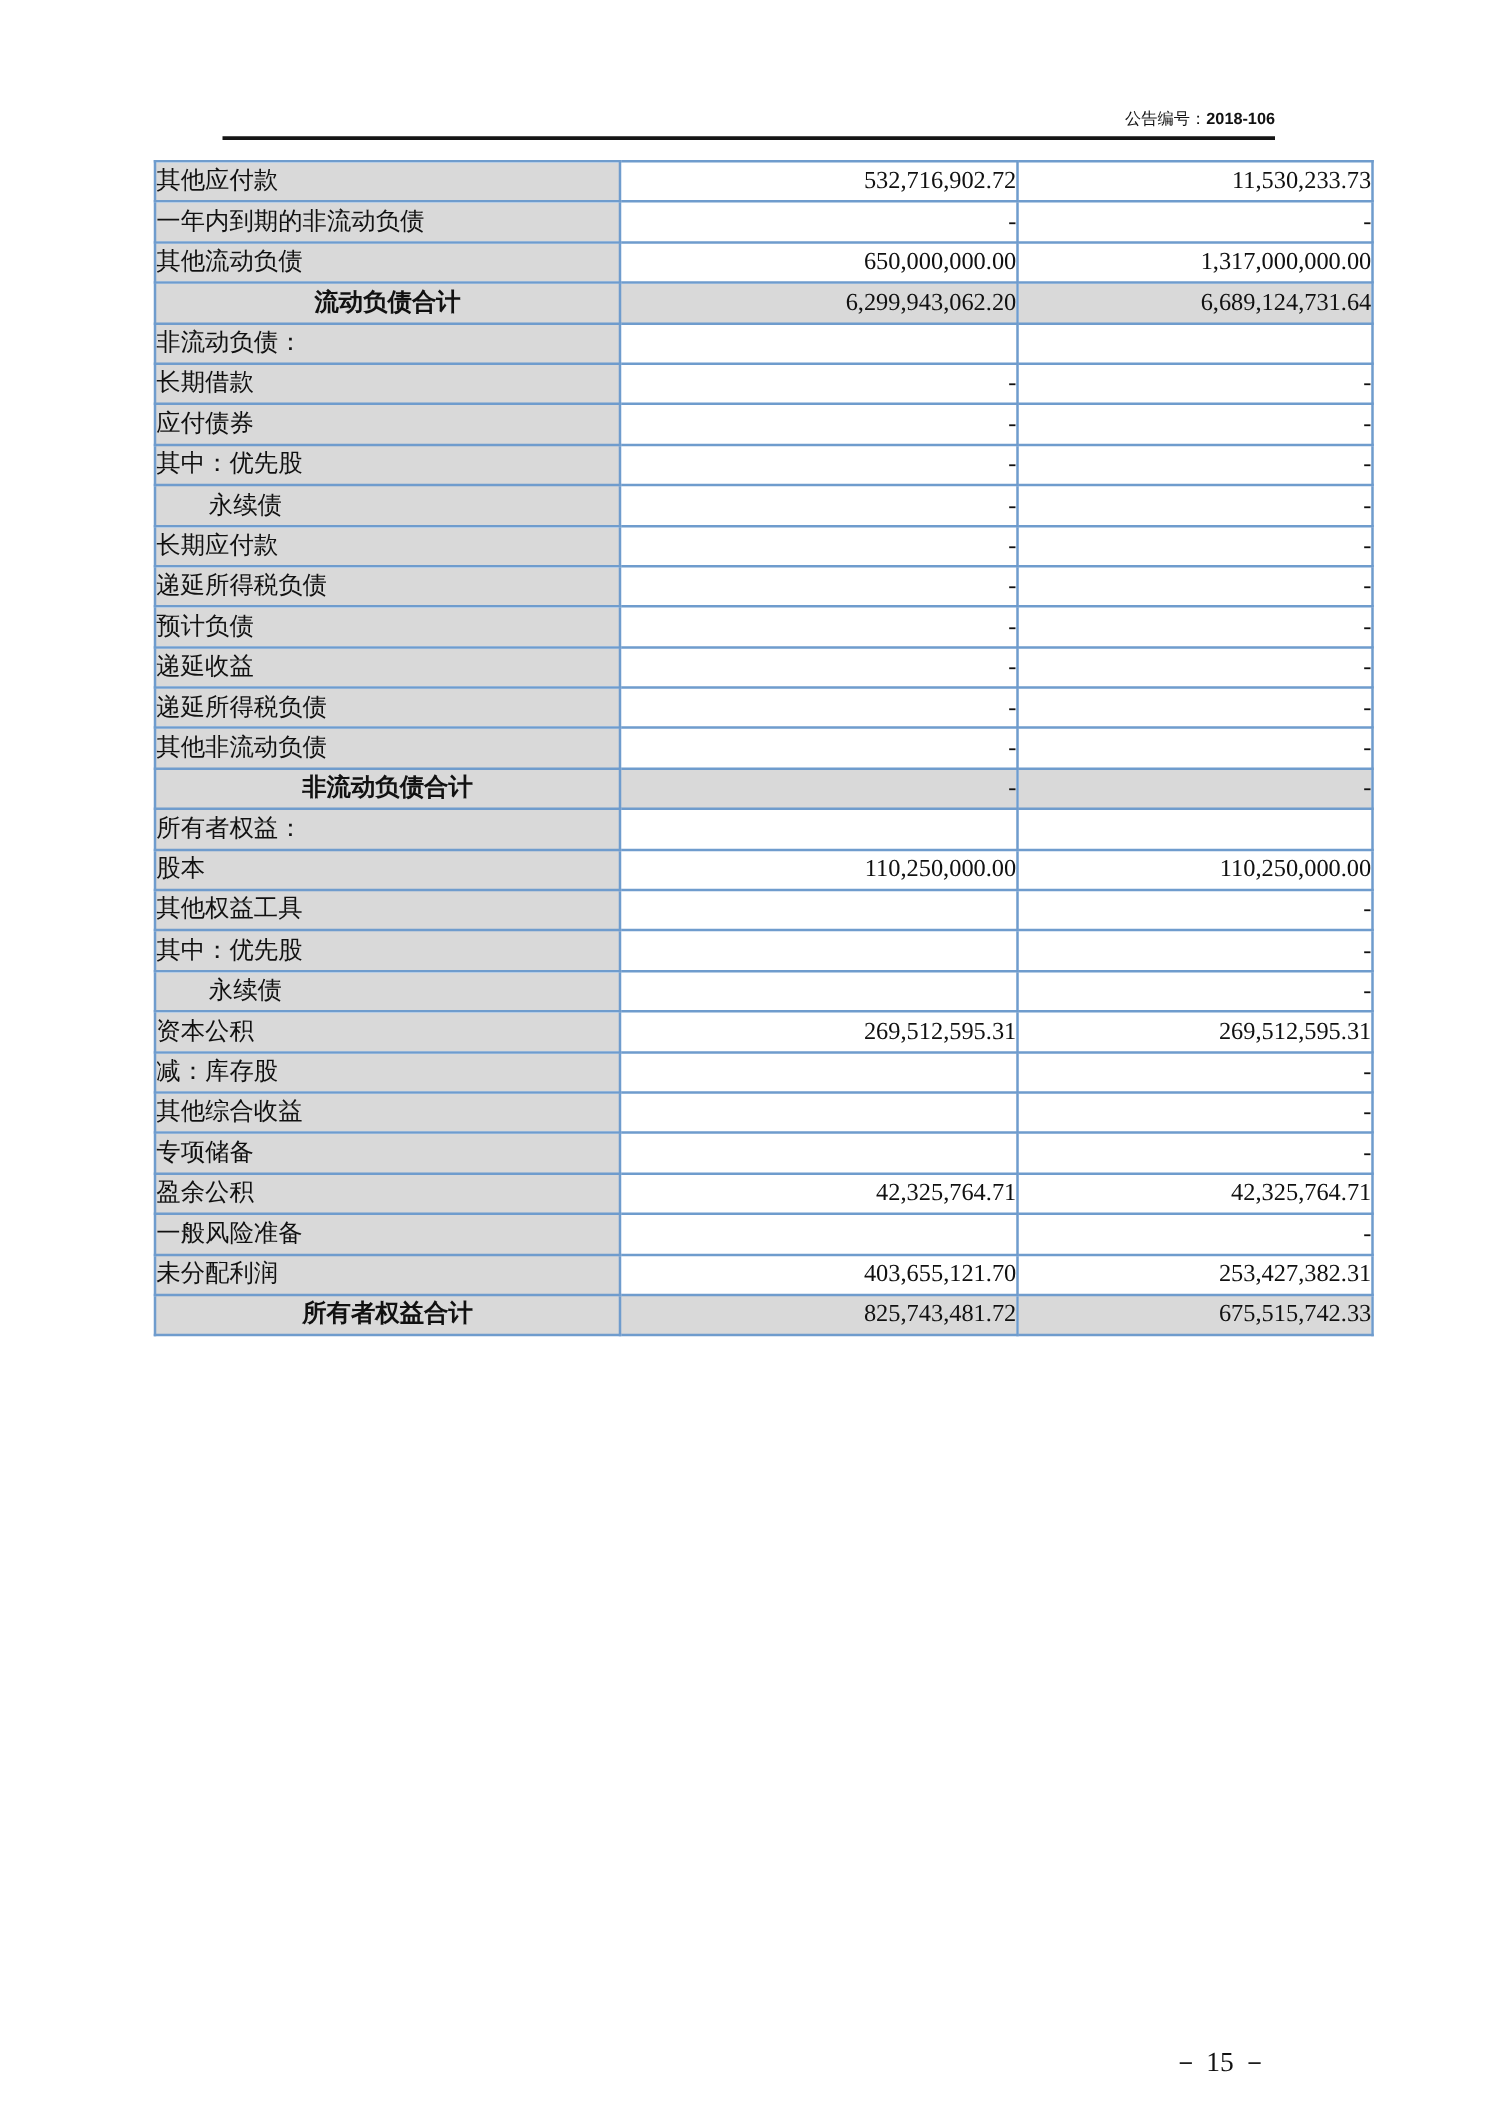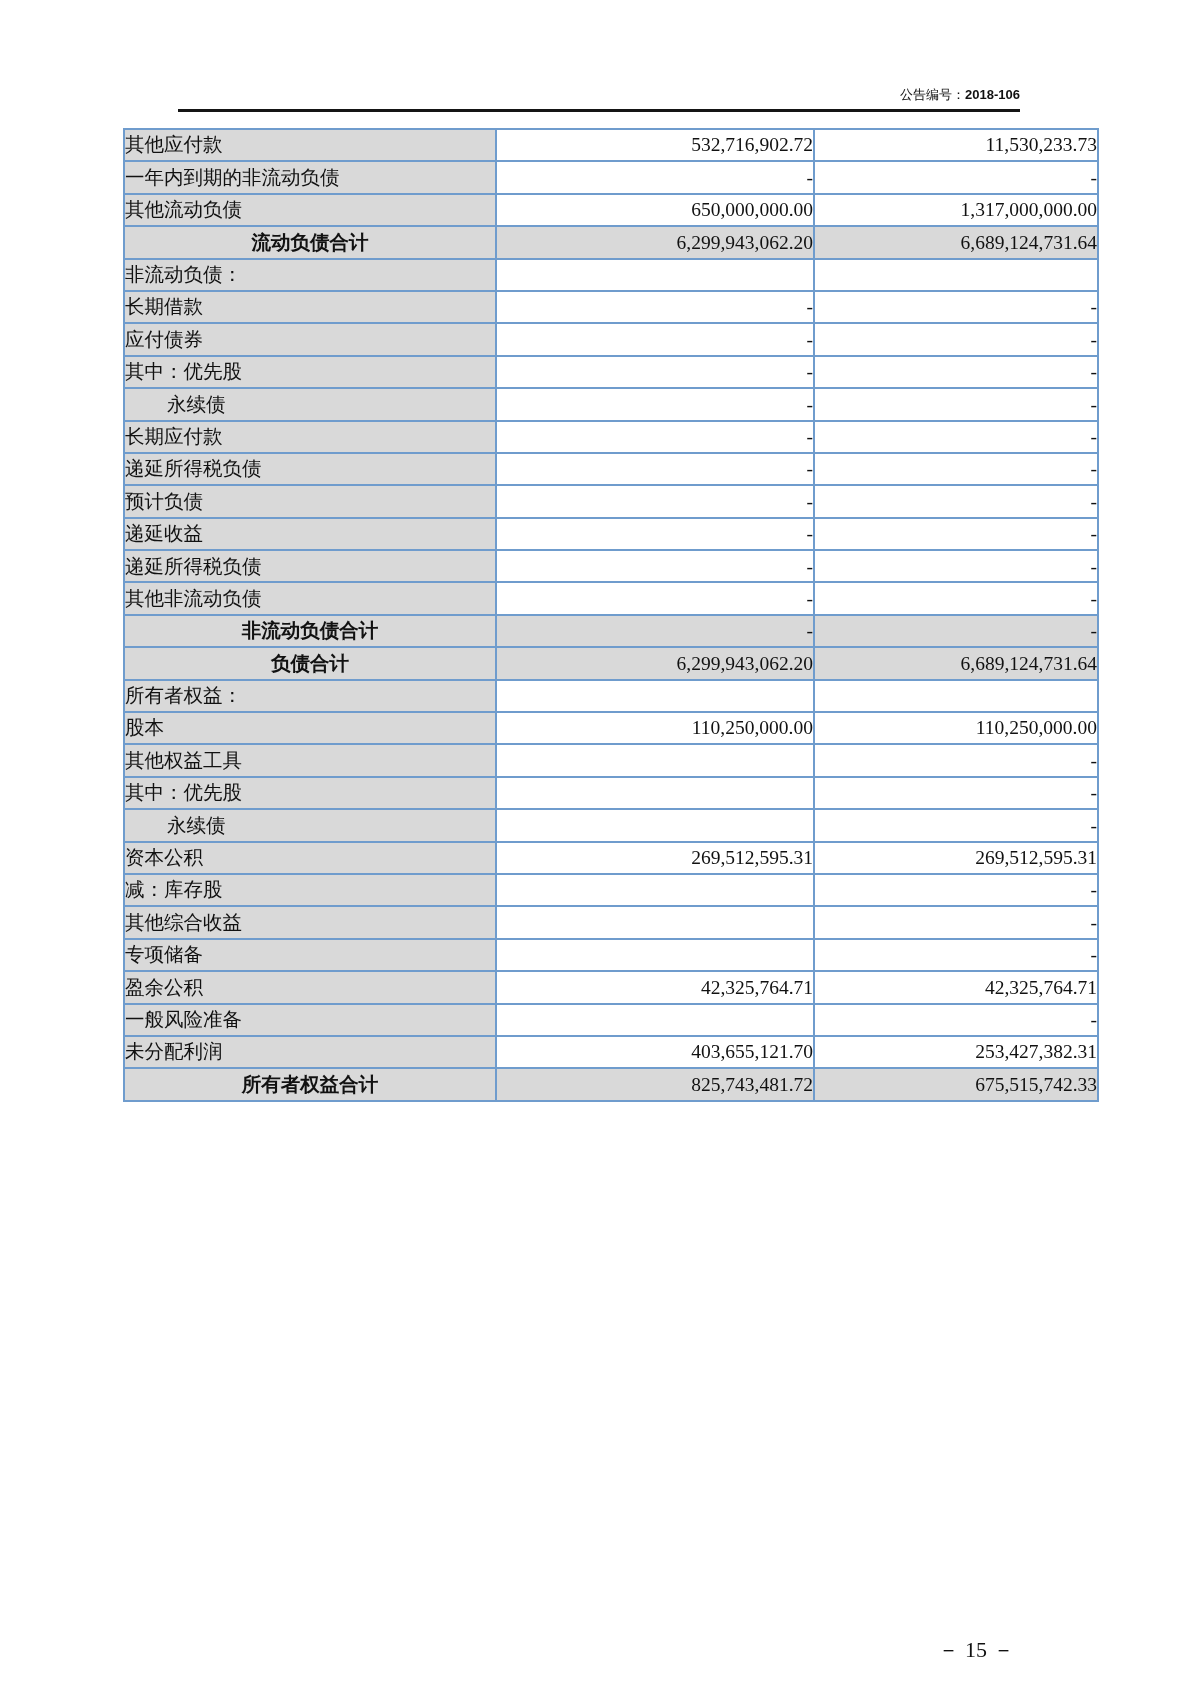--- a/index.html
+++ b/index.html
@@ -176,25 +176,20 @@
         <tr>
       <td class="label">其他非流动负债</td>
       <td class="val">-</td>
       <td class="val">-</td>
     </tr>
         <tr class="total">
       <td class="label">非流动负债合计</td>
       <td class="val">-</td>
       <td class="val">-</td>
     </tr>
-        <tr class="total">
-      <td class="label">负债合计</td>
-      <td class="val">6,299,943,062.20</td>
-      <td class="val">6,689,124,731.64</td>
-    </tr>
         <tr class="section">
       <td class="label">所有者权益：</td>
       <td class="val"></td>
       <td class="val"></td>
     </tr>
         <tr>
       <td class="label">股本</td>
       <td class="val">110,250,000.00</td>
       <td class="val">110,250,000.00</td>
     </tr>

